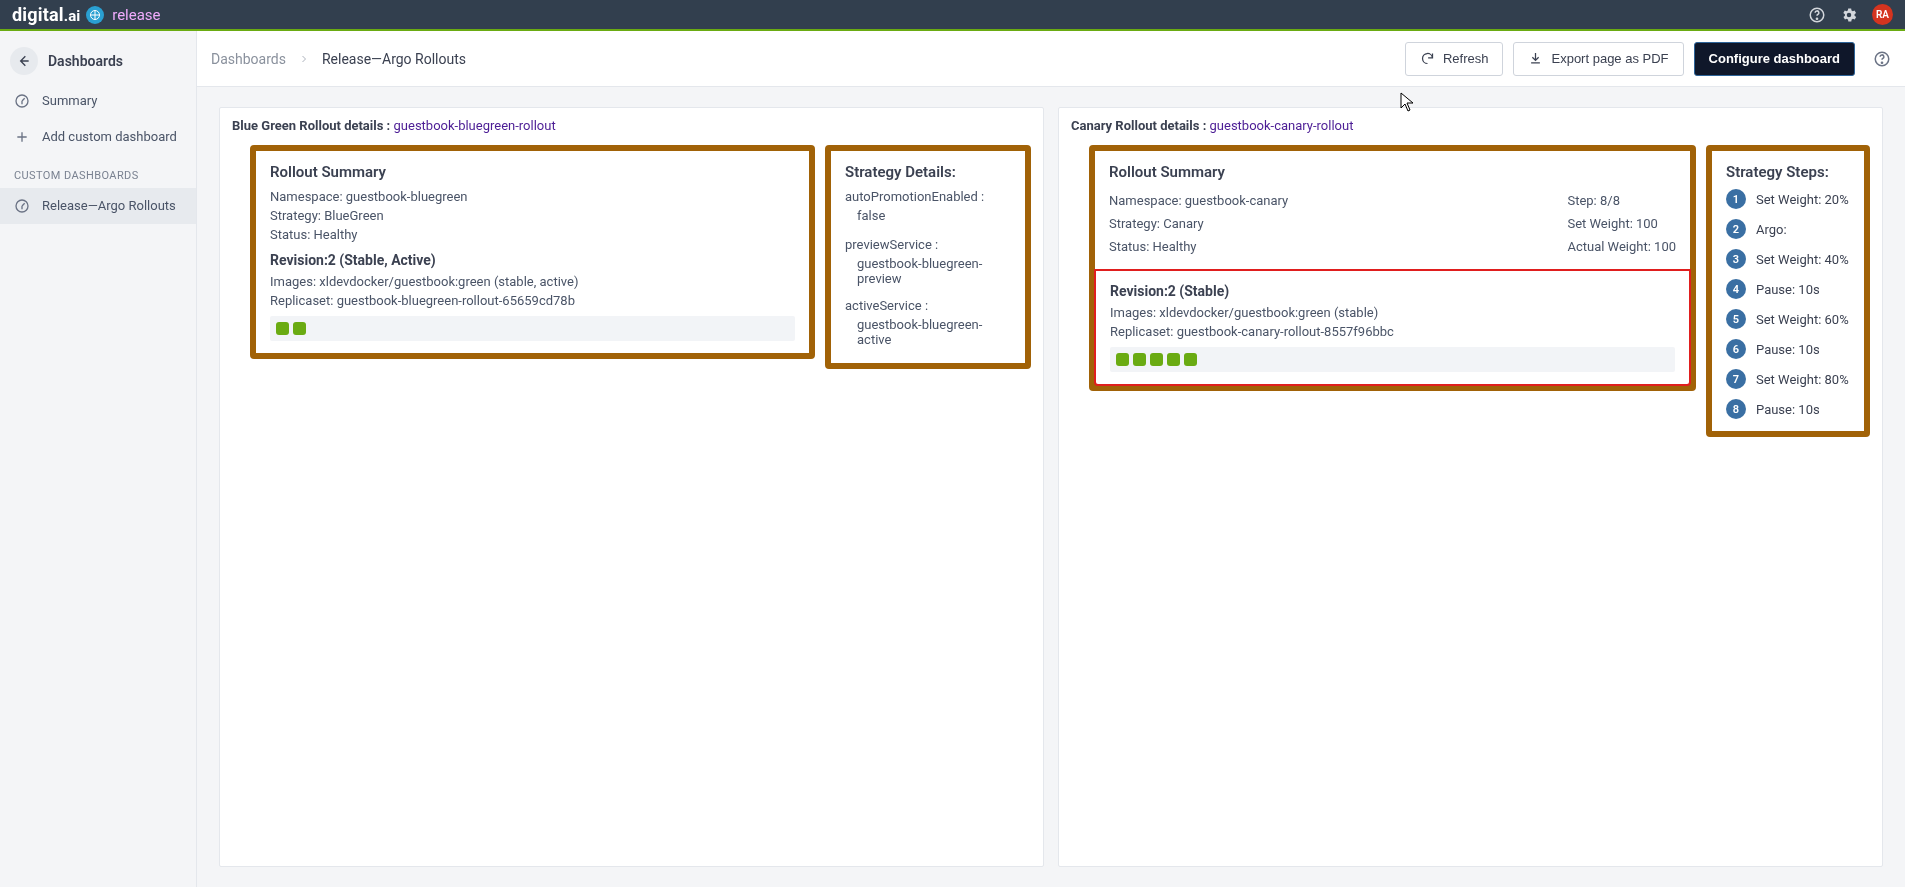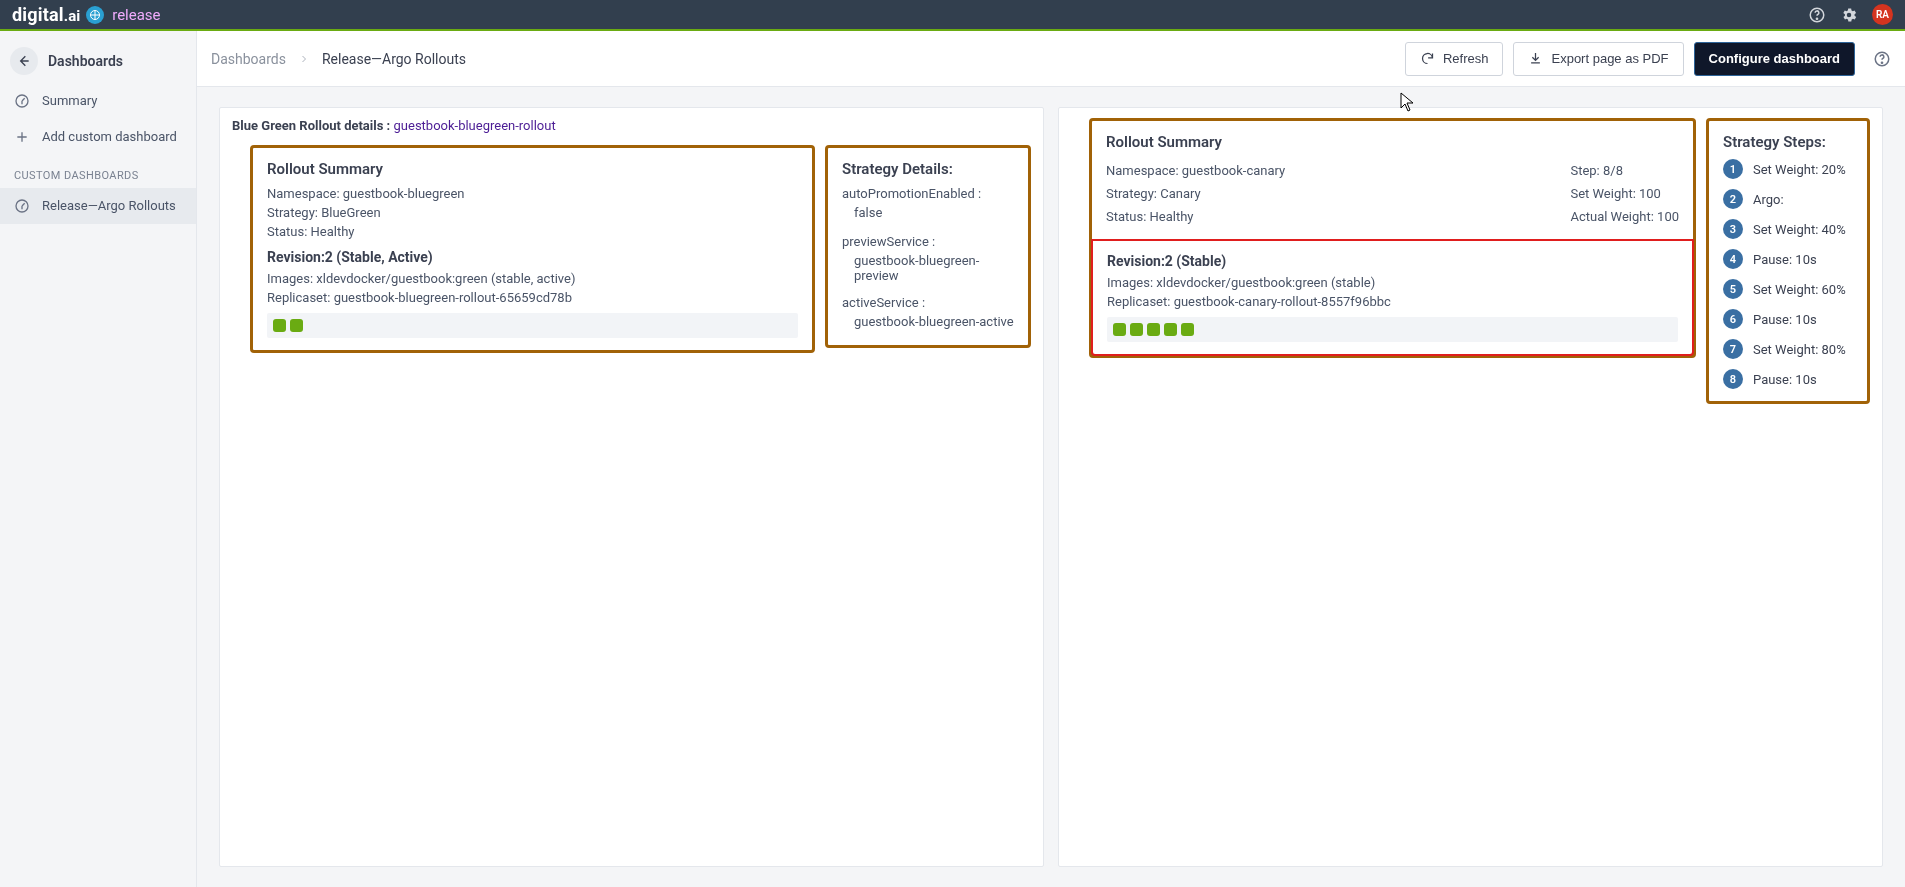--- a/index.html
+++ b/index.html
@@ -109,21 +109,21 @@
     flex: 1; min-height: 600px; padding: 10px 12px 20px 12px;
   }
   .panel-title {
     font-size: 13px; color: #3b4151;
     margin-bottom: 12px;
   }
   .panel-title .muted { color: #4c1d95; }
 
   .cards-row { display: flex; gap: 10px; align-items: flex-start; }
   .card {
-    border: 3px solid #a16207; border-radius: 4px;
+    border: 6px solid #a16207; border-radius: 4px;
     background: #fff;
   }
   .card-pad { padding: 12px 14px; }
   .card-section-title { font-size: 15px; font-weight: 600; margin-bottom: 8px; color: #3b4151; }
   .kv-line { font-size: 13px; color: #4a5467; margin: 4px 0; }
   .card h4.sub { font-size: 14px; font-weight: 700; margin: 10px 0 6px 0; }
   .pods {
     background: #f2f4f7; border-radius: 2px;
     padding: 6px 6px; display: flex; gap: 4px; margin-top: 8px;
   }
@@ -318,20 +318,23 @@
               <div class="kv-line indent">guestbook-bluegreen-preview</div>
               <div style="height:4px"></div>
               <div class="kv-line">activeService :</div>
               <div class="kv-line indent">guestbook-bluegreen-active</div>
             </div>
           </div>
         </div>
       </div>
 
       <div class="panel">
+        <div class="panel-title">
+          <b><span>Canary Rollout details : </span></b><span class="muted">guestbook-canary-rollout</span>
+        </div>
         <div class="cards-row" style="padding-left:18px;">
           <div class="card card-canary-summary">
             <div class="card-pad">
               <div class="card-section-title">Rollout Summary</div>
               <div class="two-col">
                 <div class="kv-line">Namespace: guestbook-canary</div>
                 <div class="kv-line">Step: 8/8</div>
                 <div class="kv-line">Strategy: Canary</div>
                 <div class="kv-line">Set Weight: 100</div>
                 <div class="kv-line">Status: Healthy</div>

